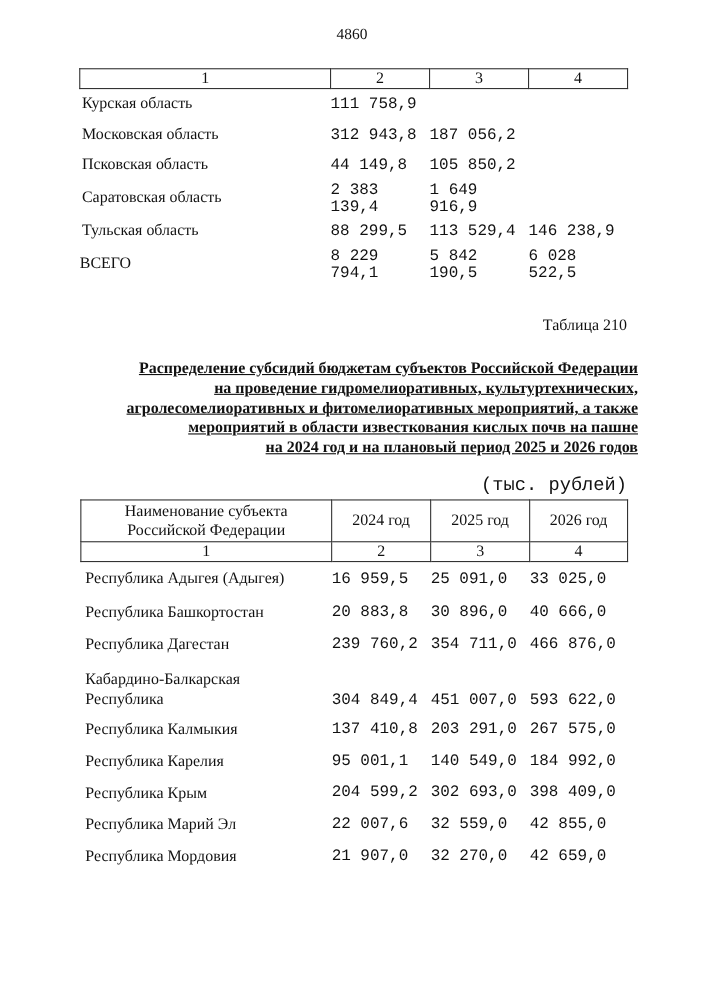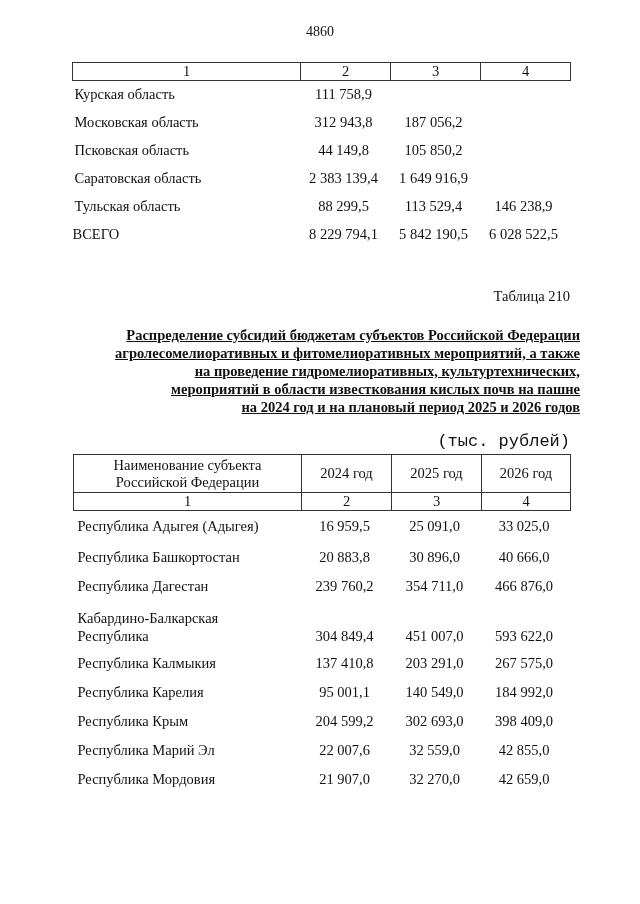--- a/index.html
+++ b/index.html
@@ -3,21 +3,21 @@
 <meta charset="utf-8">
 <style>
   html, body { margin:0; padding:0; background:#ffffff; }
   body { width:640px; height:904px; position:relative; overflow:hidden;
          font-family:"Liberation Serif", serif; color:#111; font-size:14.5px; }
   .abs { position:absolute; }
   .page-num { top:24px; left:0; width:640px; text-align:center; font-size:14px; }
   table { border-collapse:collapse; position:absolute; table-layout:fixed; }
   td, th { padding:0; font-weight:normal; }
   .hdr td { border:1px solid #333; text-align:center; }
-  .num { text-align:center; padding-right:4px; }
+  .num { text-align:left; padding-right:4px;font-family:Liberation Mono, monospace; }
   .name { text-align:left; padding-left:4px; }
   .bold { font-weight:bold; }
   .caption { top:288px; right:70px; font-size:14.5px; }
   .title { top:326px; left:60px; width:520px; text-align:right; font-weight:bold;
            font-size:14.5px; line-height:18px;text-decoration:underline; }
   .units { top:432px; right:70px; font-size:17px;font-family:Liberation Mono, monospace; }
 </style>
 </head>
 <body>
 
@@ -73,22 +73,22 @@
     <td class="num">5 842 190,5</td>
     <td class="num">6 028 522,5</td>
   </tr>
 </tbody>
   </table>
 
 <div class="abs caption">Таблица 210</div>
 
 <div class="abs title">
   <div>Распределение субсидий бюджетам субъектов Российской Федерации</div>
+  <div>на проведение гидромелиоративных, культуртехнических,</div>
   <div>агролесомелиоративных и фитомелиоративных мероприятий, а также</div>
-  <div>на проведение гидромелиоративных, культуртехнических,</div>
   <div>мероприятий в области известкования кислых почв на пашне</div>
   <div>на 2024 год и на плановый период 2025 и 2026 годов</div>
 </div>
 
 <div class="abs units">(тыс. рублей)</div>
 
 <table style="left:73px; top:454px; width:497px;">
   <colgroup>
       <col style="width:228px">
       <col style="width:90px">

